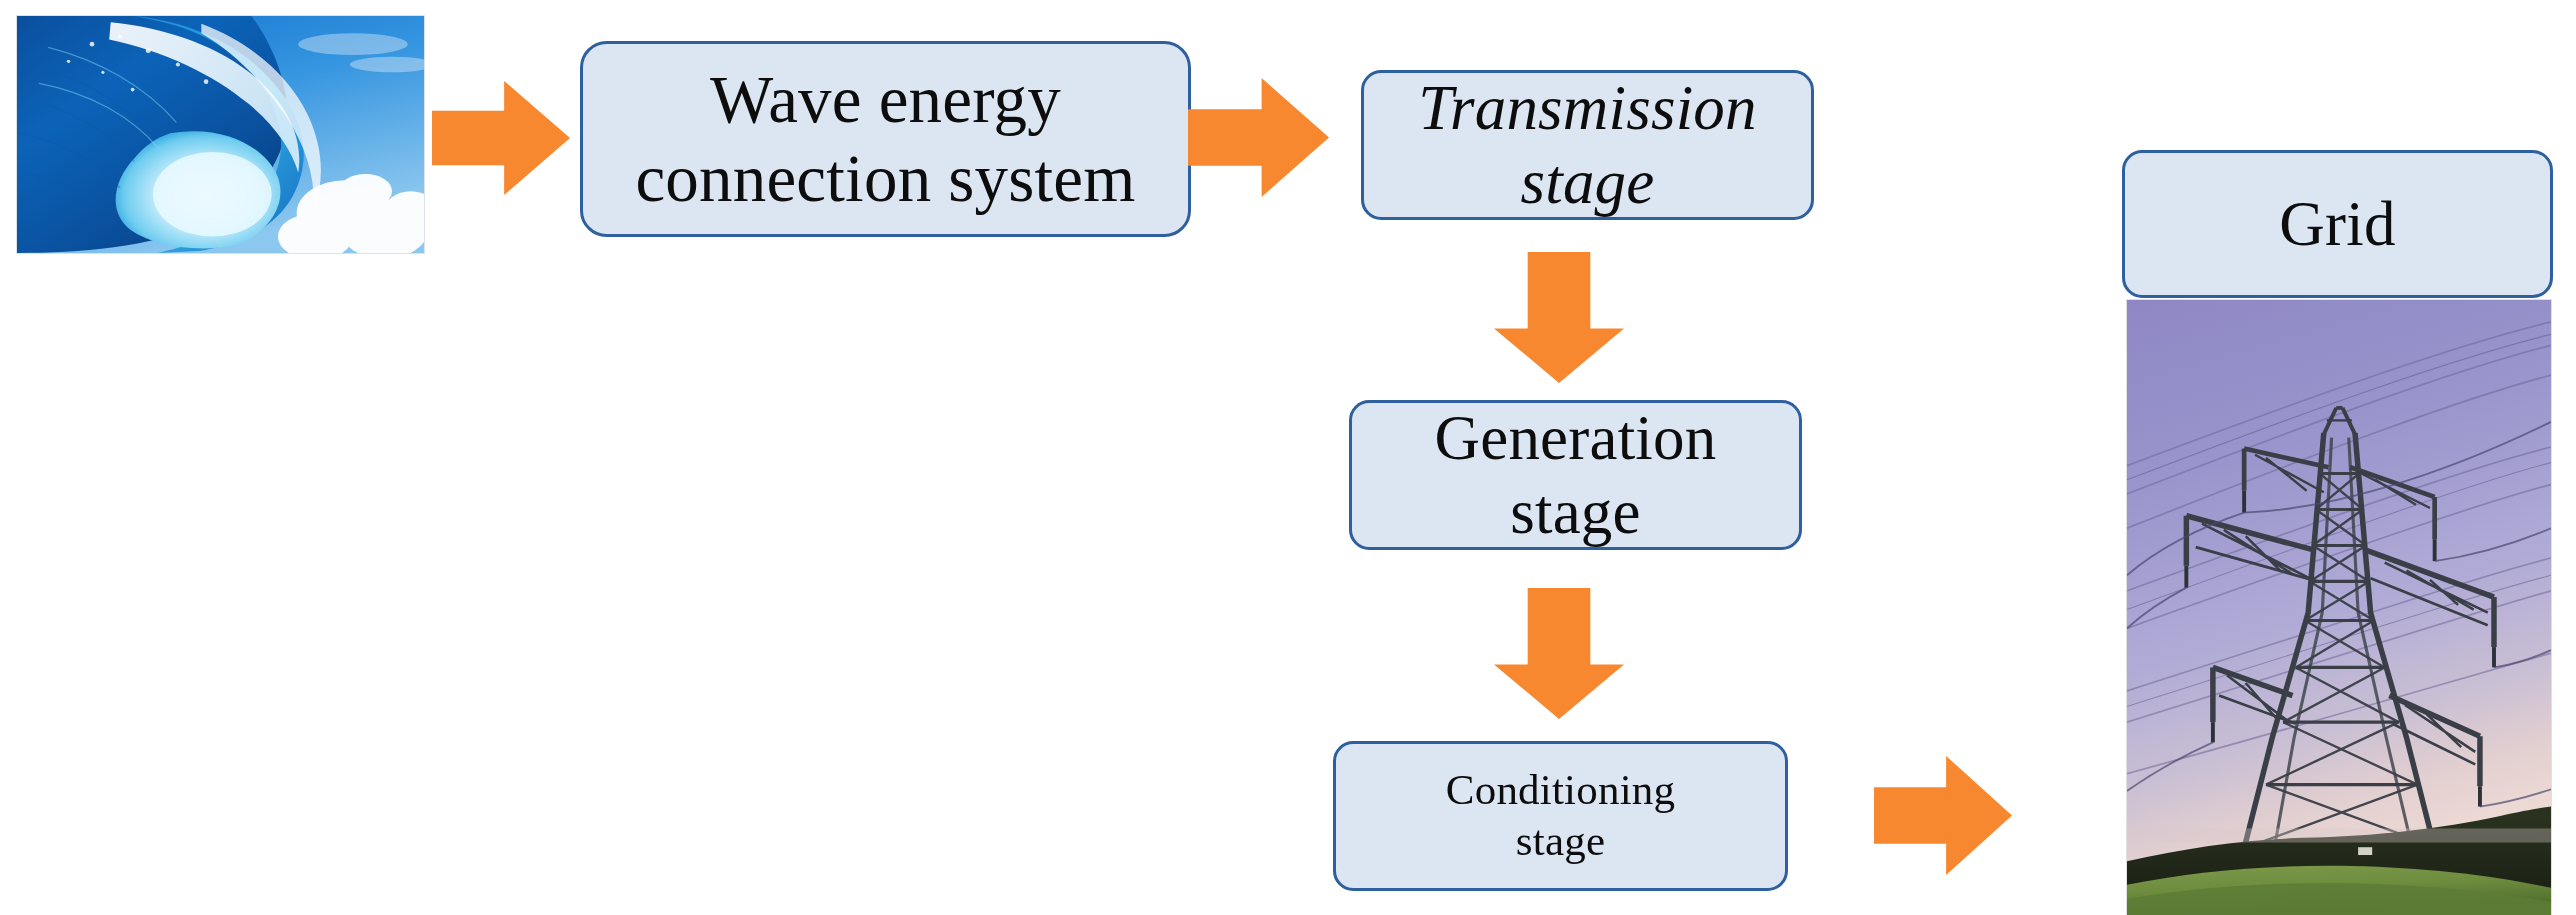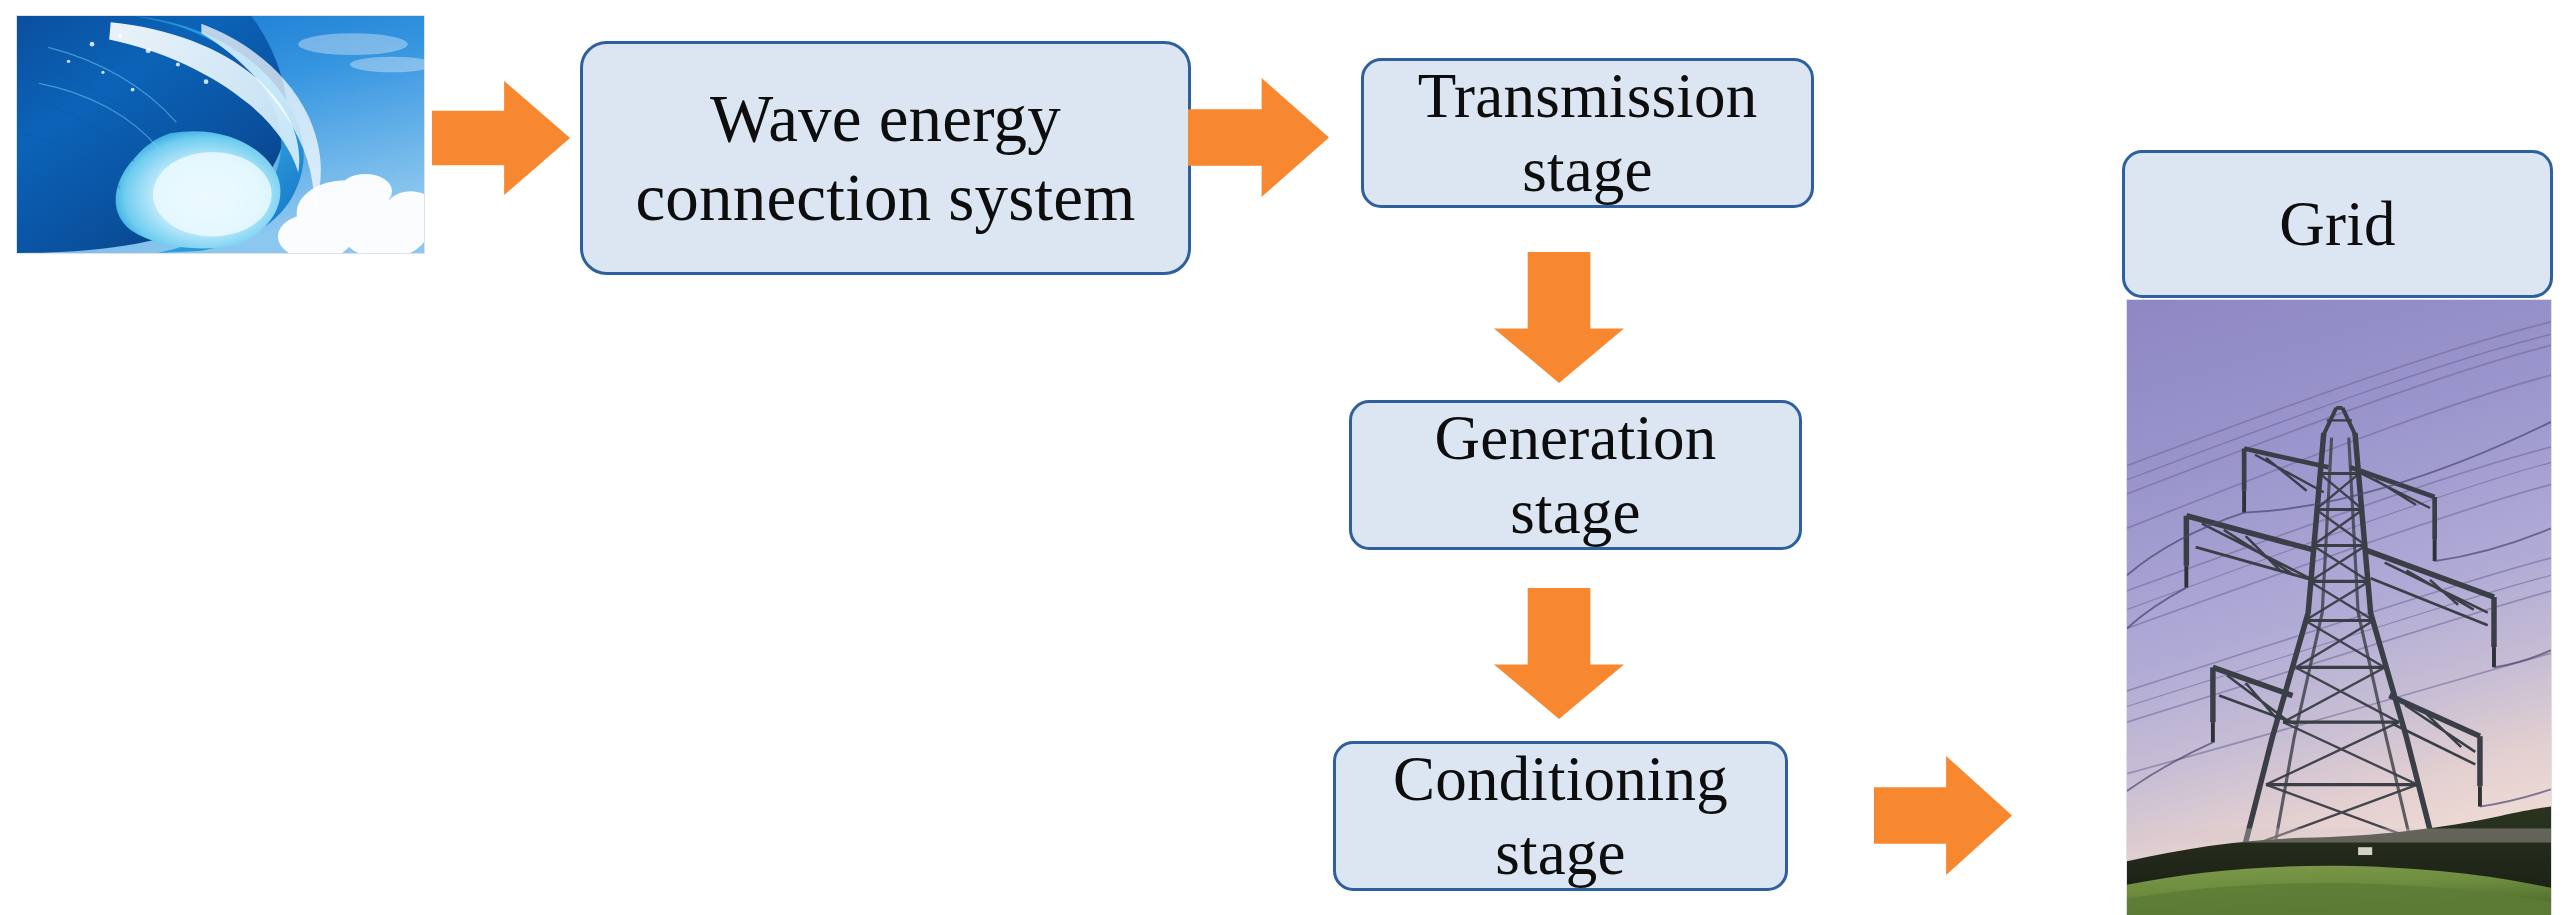--- a/index.html
+++ b/index.html
@@ -19,24 +19,24 @@
     box-sizing:border-box;
     display:flex;align-items:center;justify-content:center;
     text-align:center;
     color:#0d0d0d;
     font-family:"Liberation Serif","DejaVu Serif",serif;
     line-height:1.18;
     letter-spacing:0.2px;
   }
   .pbox .lbl{display:block;padding:0 7.8px;}
 
-  #box-wave-energy{left:580px;top:41px;width:611px;height:234px;font-size:67px;border-radius:26.6px;}
-  #box-transmission{left:1361px;top:58px;width:453px;height:150px;font-size:63px;}
+  #box-wave-energy{left:580px;top:41px;width:611px;height:196px;font-size:67px;border-radius:26.6px;}
+  #box-transmission{left:1361px;top:70px;width:453px;height:150px;font-size:63px;font-style:italic;}
   #box-generation{left:1349px;top:400px;width:453px;height:150px;font-size:63px;}
-  #box-conditioning{left:1333px;top:741px;width:455px;height:150px;font-size:63px;}
+  #box-conditioning{left:1333px;top:741px;width:455px;height:150px;font-size:43px;}
   #box-grid{left:2122px;top:150px;width:431px;height:148px;font-size:63px;text-align:center;}
 
   
   .arrow{position:absolute;}
   .arrow svg{display:block;width:100%;height:100%;}
 
   #arrow-wave-to-wec{left:432px;top:81px;width:138px;height:114px;}
   #arrow-wec-to-transmission{left:1188px;top:78px;width:141px;height:119px;}
   #arrow-transmission-to-generation{left:1494px;top:252px;width:130px;height:131px;}
   #arrow-generation-to-conditioning{left:1494px;top:588px;width:130px;height:131px;}

